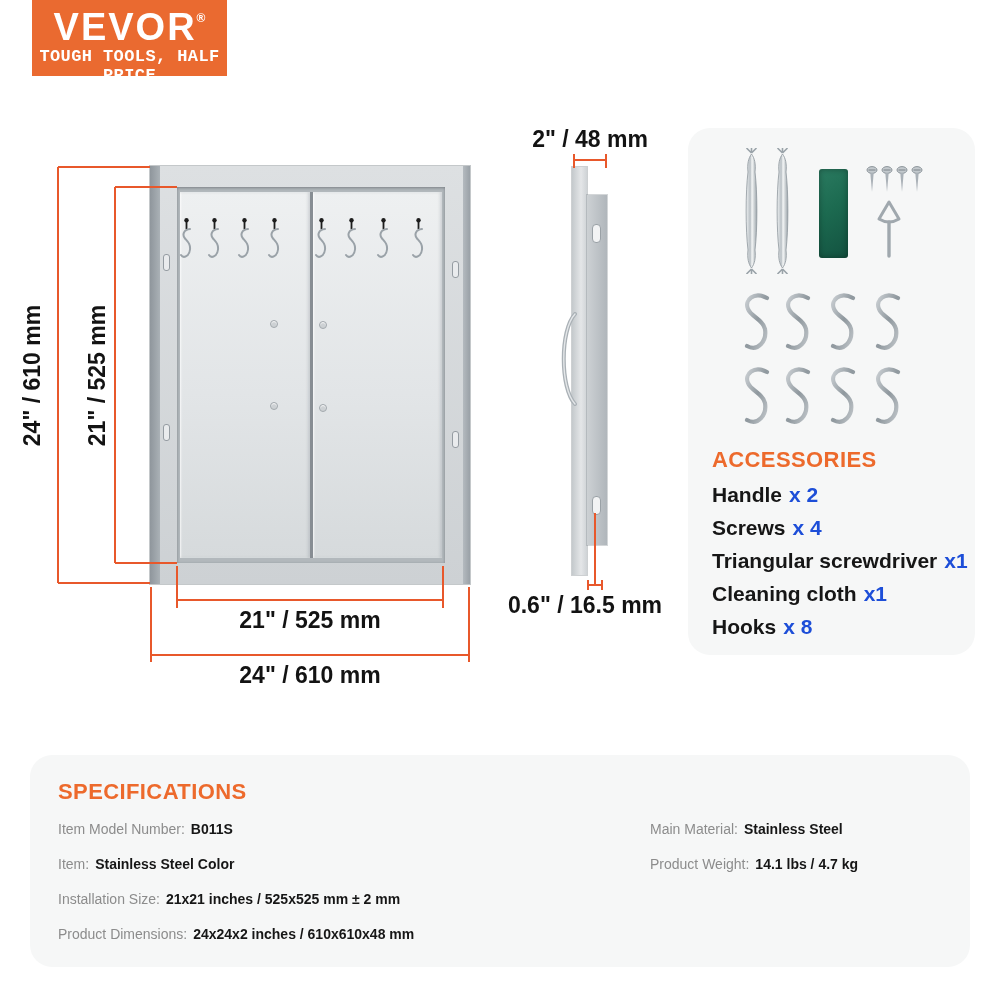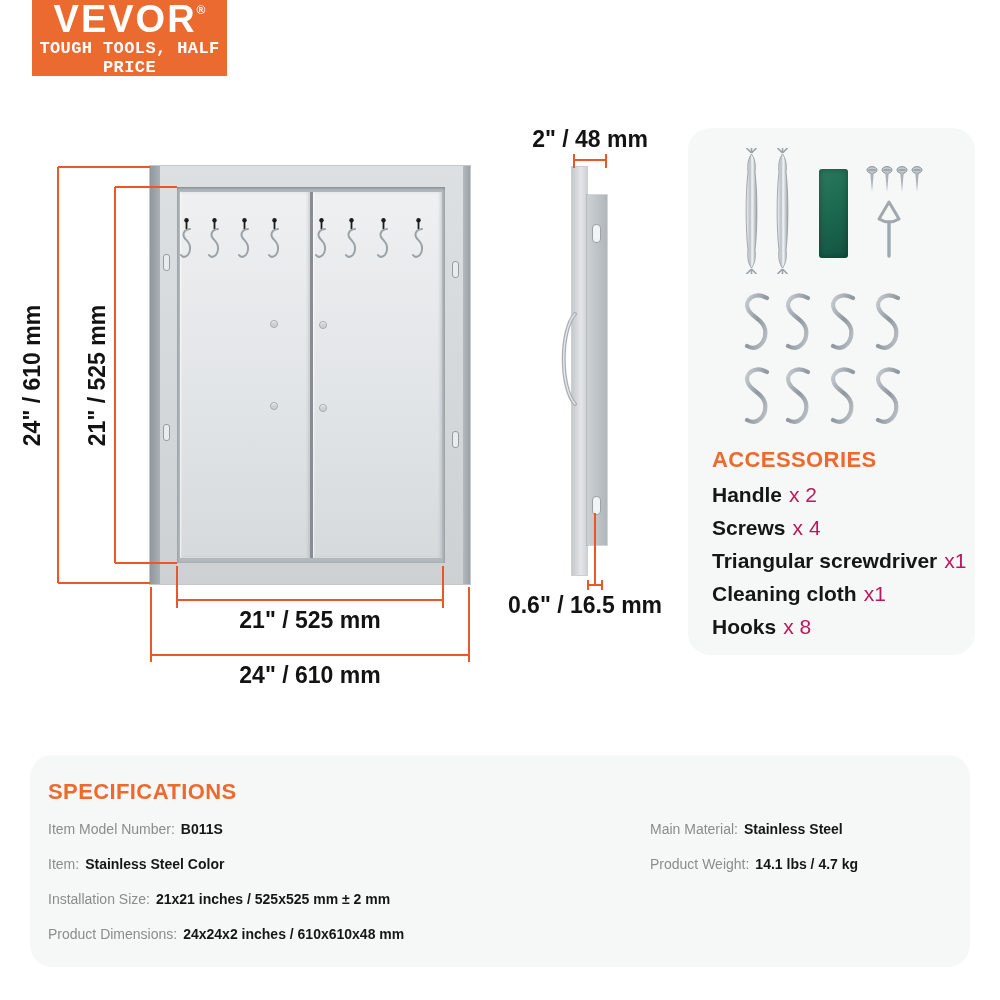--- a/index.html
+++ b/index.html
@@ -2,21 +2,21 @@
 <html><head>
 <meta charset="utf-8">
 <style>
   html,body{margin:0;padding:0;background:#fff;}
   #canvas{position:relative;width:1000px;height:1000px;background:#ffffff;overflow:hidden;
           font-family:"Liberation Sans","DejaVu Sans",sans-serif;}
 
   
   .logo{position:absolute;left:32px;top:0;width:195px;height:76px;background:#EA6A30;
         color:#fff;text-align:center;}
-  .logo .brand{font-size:38px;font-weight:bold;letter-spacing:2px;line-height:1;margin-top:0;}
+  .logo .brand{font-size:38px;font-weight:bold;letter-spacing:2px;line-height:1;margin-top:8px;}
   .logo .brand sup{font-size:12px;vertical-align:18px;letter-spacing:0;}
   .logo .tagline{font-size:17px;font-weight:bold;letter-spacing:.4px;margin-top:1px;font-family:Liberation Mono, monospace;}
 
   
   .door{position:absolute;left:150px;top:166px;width:320px;height:418px;
         background:linear-gradient(180deg,#dde0e2,#cdd1d4);
         box-shadow:0 0 0 1px rgba(125,132,138,.45);}
   .door .edge-l{position:absolute;left:0;top:0;bottom:0;width:10px;
         background:linear-gradient(90deg,#8f969c,#aab1b6);}
   .door .edge-r{position:absolute;right:0;top:0;bottom:0;width:7px;
@@ -53,27 +53,27 @@
   
   .panel-card{position:absolute;background:#f6f7f7;border-radius:22px;}
   #acc-card{left:688px;top:128px;width:287px;height:527px;}
   #spec-card{left:30px;top:755px;width:940px;height:212px;}
   .card-title{font-size:22px;font-weight:bold;color:#ED6A2C;letter-spacing:.4px;}
 
   .acc-item-img{position:absolute;}
   .acc-list{position:absolute;left:24px;top:319px;right:4px;}
   .acc-row{margin-top:10px;font-size:21px;line-height:23px;white-space:nowrap;}
   .acc-row .nm{font-weight:bold;color:#161616;}
-  .acc-row .qty{color:#be185d;margin-left:7px;}
+  .acc-row .qty{color:#1d4ed8;margin-left:7px;font-weight:bold;}
   .cloth{position:absolute;border-radius:3px;
         background:linear-gradient(145deg,#2a7a60 0%,#1c6a50 45%,#135240 100%);
         box-shadow:inset 0 0 6px rgba(0,0,0,.35);}
 
   .spec-col{position:absolute;top:24px;}
-  #spec-left{left:18px;}
+  #spec-left{left:28px;}
   #spec-right{left:620px;}
   .spec-row{margin-top:13px;font-size:14px;line-height:22px;white-space:nowrap;}
   .spec-row .lbl{color:#8c8c8c;}
   .spec-row .val{font-weight:bold;color:#161616;margin-left:6px;}
 </style>
 </head>
 <body>
 
 <div id="canvas">
 

